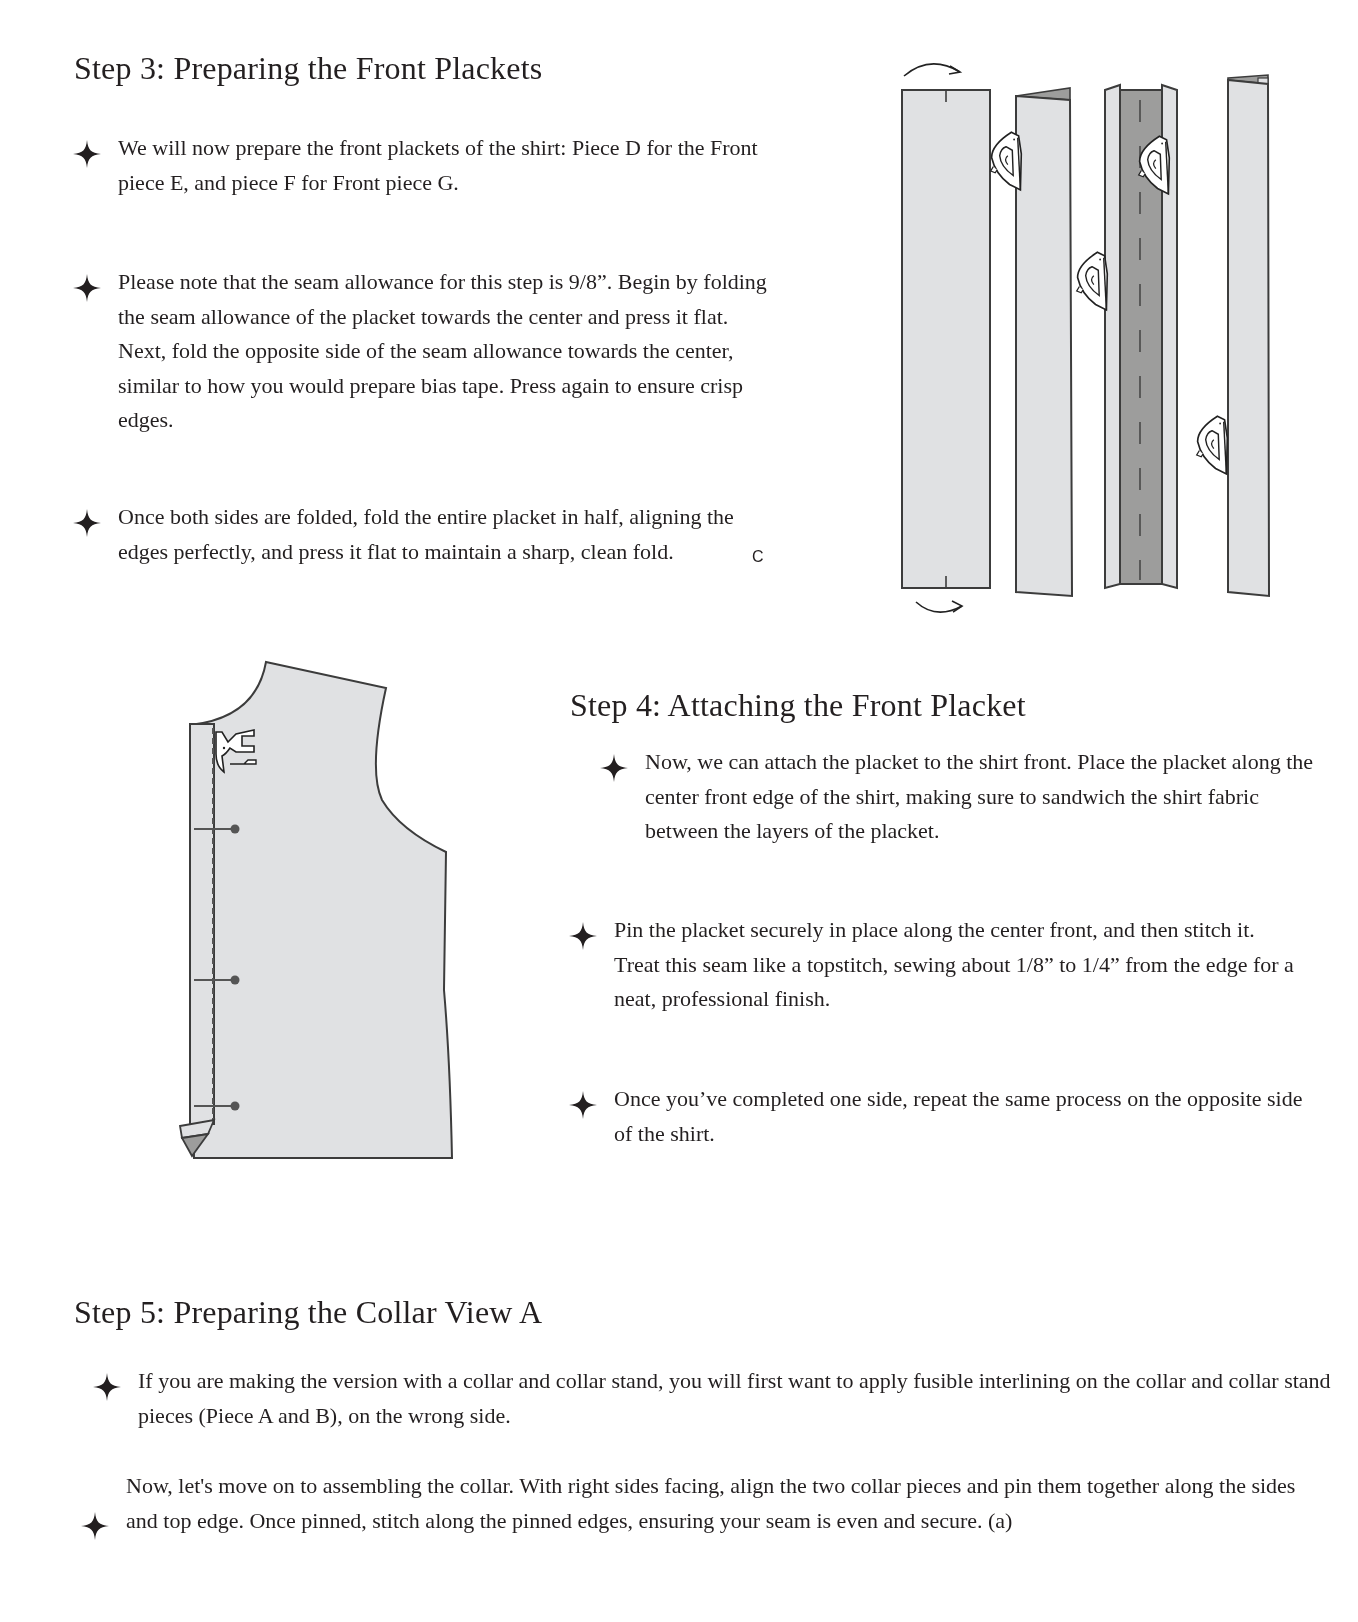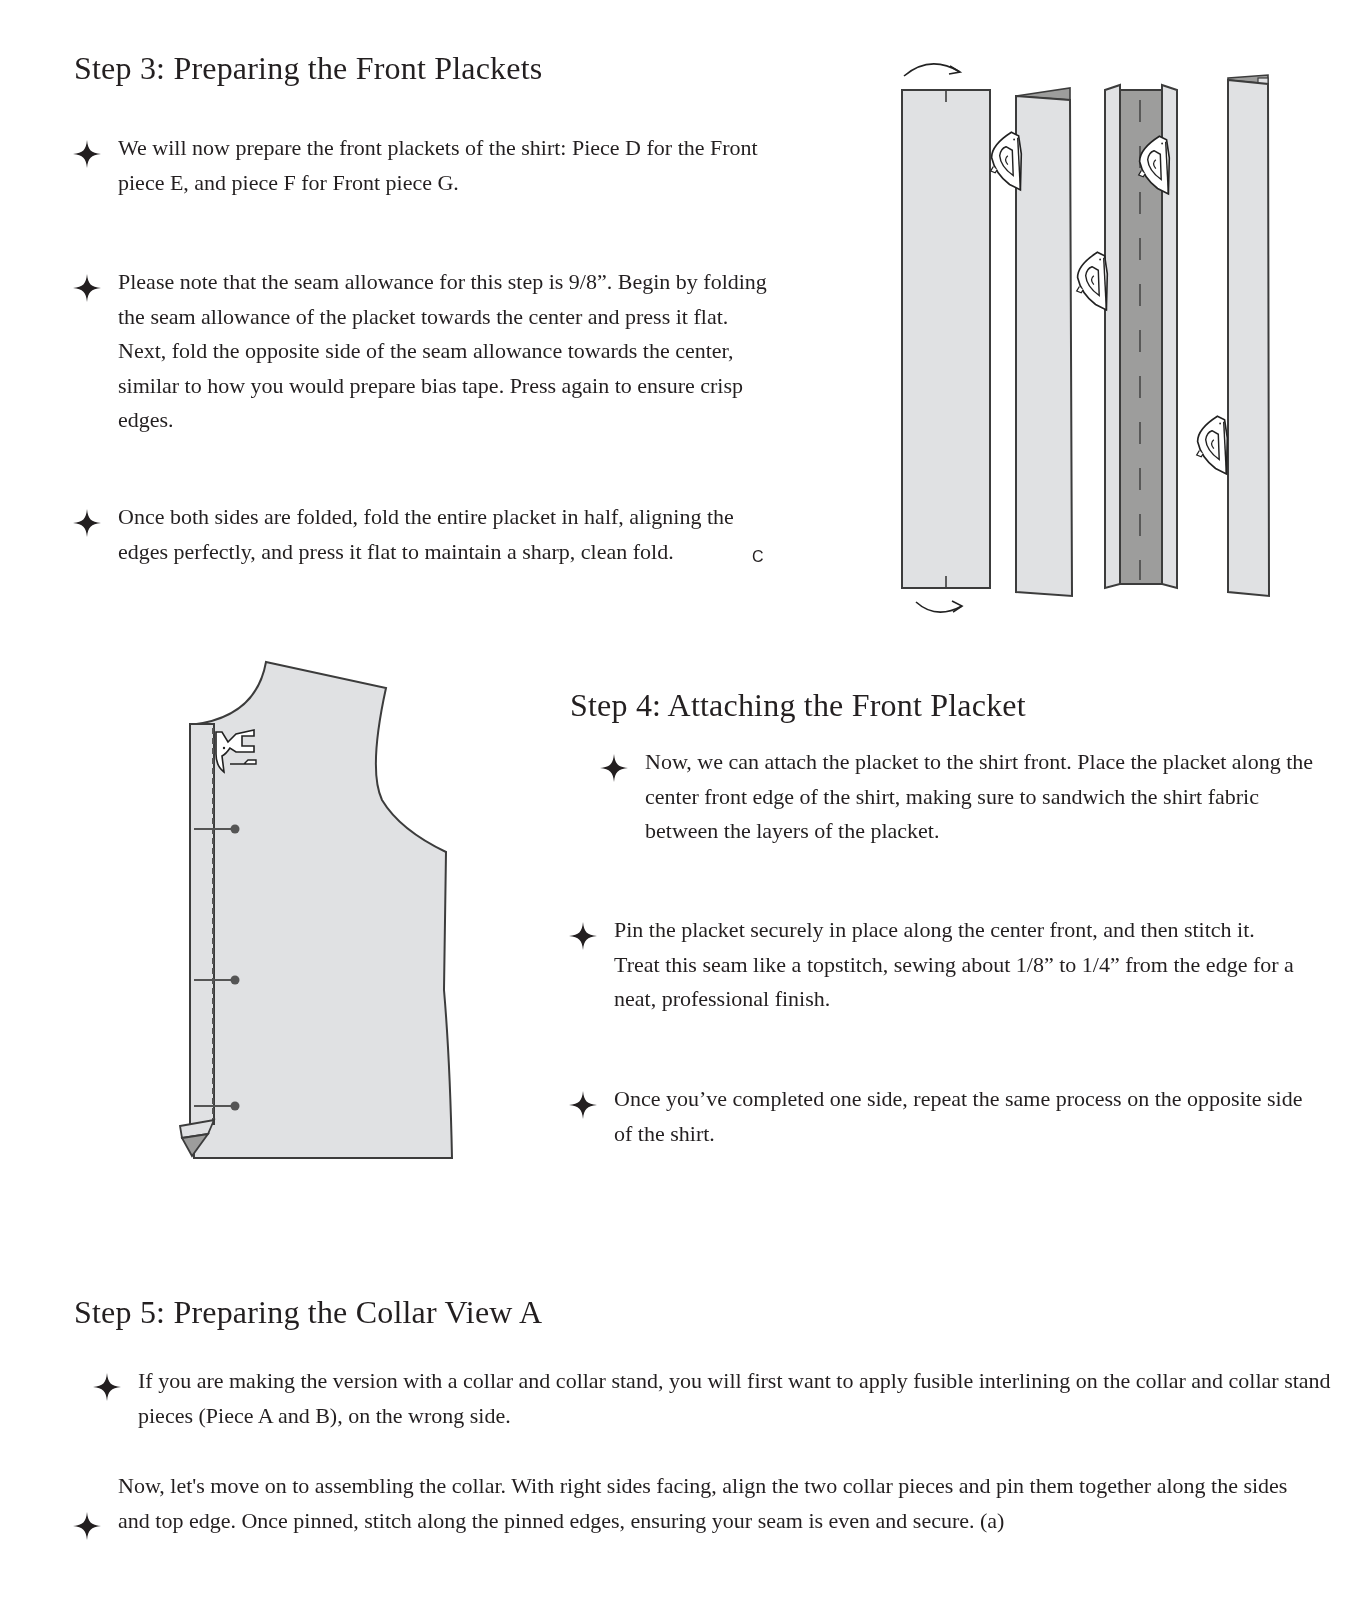--- a/index.html
+++ b/index.html
@@ -161,18 +161,18 @@
 
 <h2 class="heading" style="left:74px; top:1288px;margin-top:6px;">Step 5:  Preparing the Collar View A</h2>
 
 <div class="bullet" style="left:118px; top:1364px; width:1200px;margin-left:20px;">
   <svg class="star">
       <use href="#star4"></use>
     </svg>
   <span class="text">If you are making the version with a collar and collar stand, you will first want to apply fusible interlining on the collar and collar stand pieces (Piece A and B), on the wrong side.</span>
 </div>
 
-<div class="bullet" style="left:118px; top:1469px; width:1200px;">
+<div class="bullet" style="left:126px; top:1469px; width:1200px;">
   <svg class="star" style="top:42px;">
       <use href="#star4"></use>
     </svg>
   <span class="text">Now, let's move on to assembling the collar. With right sides facing, align the two collar pieces and pin them together along the sides and top edge. Once pinned, stitch along the pinned edges, ensuring your seam is even and secure. (a)</span>
 </div>
 
 </body></html>

